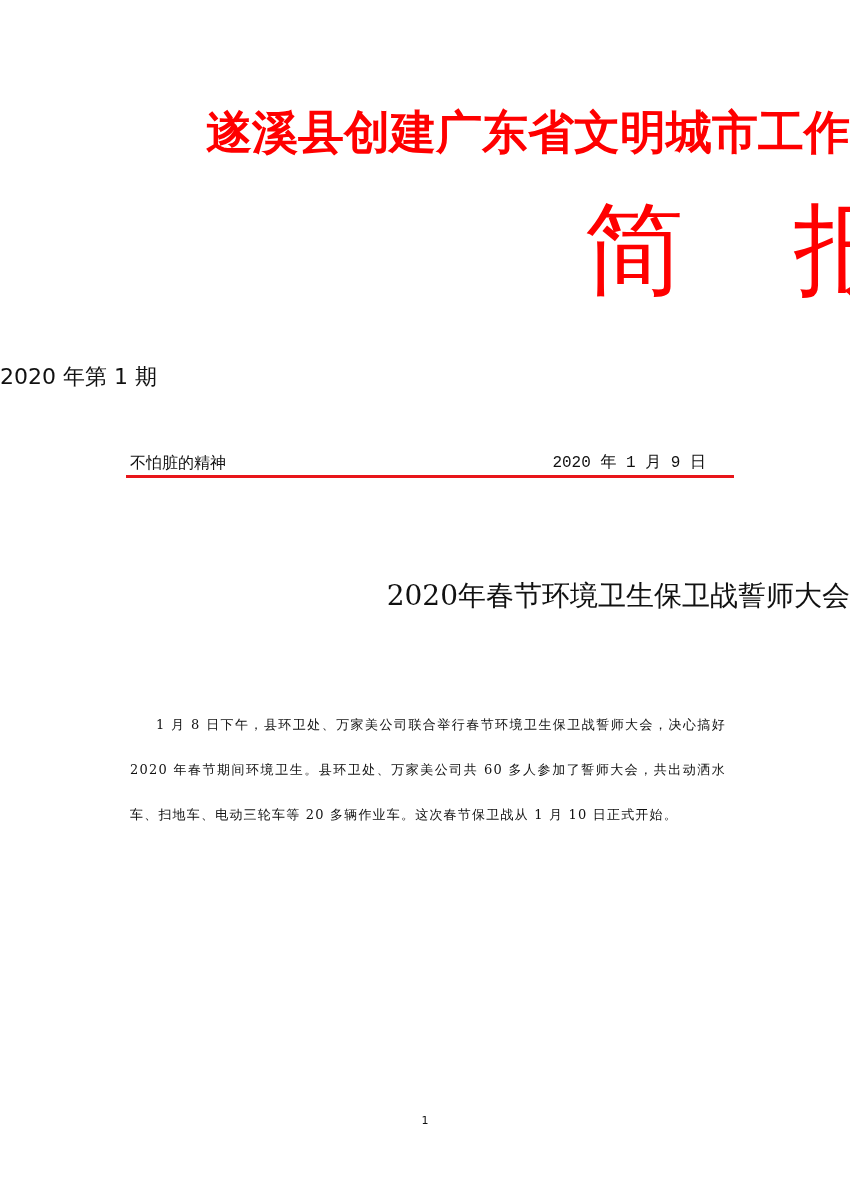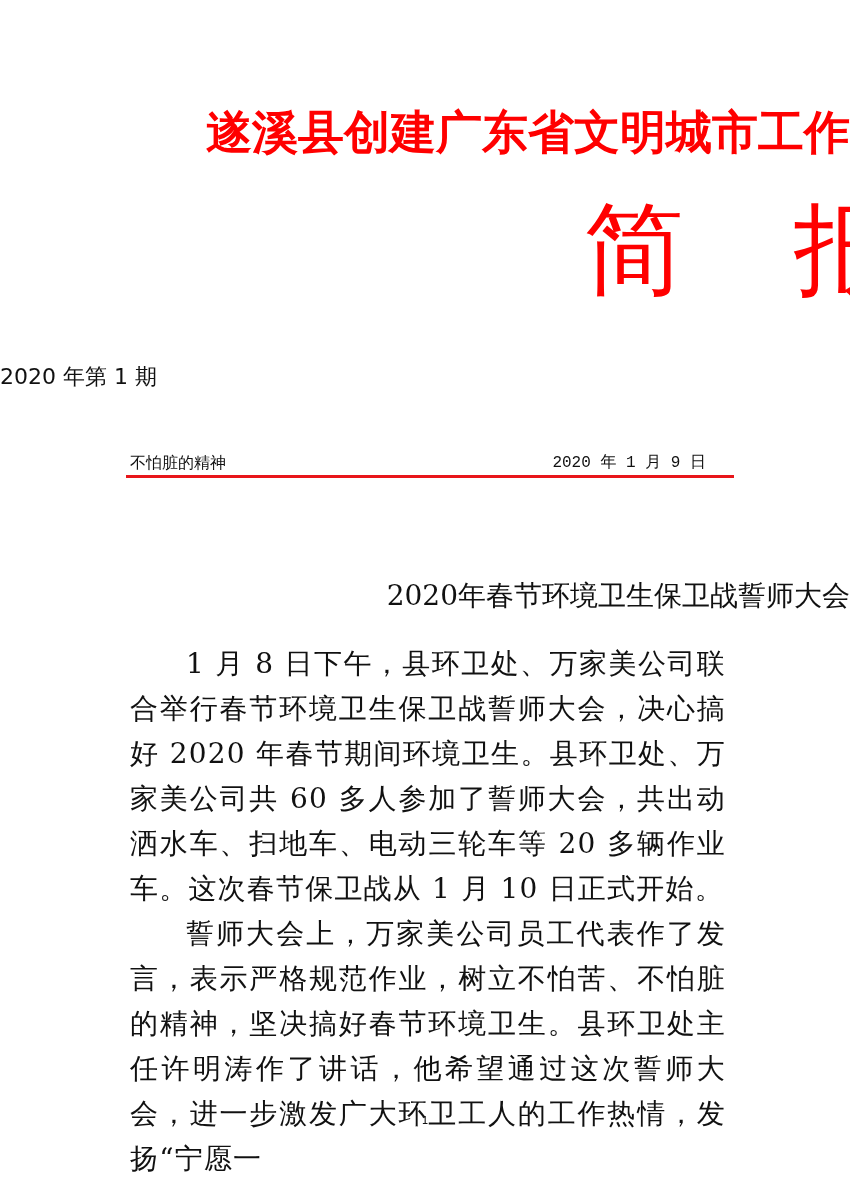--- a/index.html
+++ b/index.html
@@ -8,21 +8,21 @@
     .masthead-title { top: 102px; font-family: "DejaVu Sans", sans-serif; font-weight: bold; font-size: 46px; letter-spacing: 0px; line-height: 60px; }
     .masthead-big { top: 190px; font-family: "DejaVu Serif", serif; font-size: 100px; line-height: 120px; padding-left: 44px; }
     .masthead-big span { display: inline-block; }
     .masthead-big .gap { width: 110px; }
     .issue { position: absolute; top: 362px; left: 0; width: 768px; text-align: left; font-family: "DejaVu Sans", sans-serif; font-size: 22px; line-height: 30px; }
     .editor-line { position: absolute; top: 450px; left: 130px; width: 604px; height: 26px; font-size: 16px; line-height: 26px; }
     .editor-line .left { position: absolute; left: 0; top: 0; }
     .editor-line .right { position: absolute; right: 28px; top: 0; font-family: Liberation Mono, monospace; }
     .red-rule { position: absolute; top: 475px; left: 126px; width: 608px; height: 3px; background: #e8161a; }
     .headline { position: absolute; top: 545px; left: 0; width: 850px; text-align: right; font-size: 28px; line-height: 42px; margin-top: 30px; }
-    .body-text { position: absolute; top: 641px; left: 130px; width: 596px; font-size: 28px; line-height: 45px; text-align: justify; letter-spacing: 1.2px; }
+    .body-text { position: absolute; top: 702px; left: 130px; width: 596px; font-size: 13px; line-height: 45px; text-align: justify; letter-spacing: 1.2px; }
     .body-text p { margin: 0; text-indent: 2em; }
     .page-num { position: absolute; top: 1114px; left: 0; width: 850px; text-align: center; font-family: "DejaVu Sans", sans-serif; font-size: 11px; }
   </style>
 </head>
 <body>
 
 <div class="masthead masthead-title">遂溪县创建广东省文明城市工作</div>
 
 <div class="masthead masthead-big">
   <span>简</span><span class="gap"></span><span>报</span>
@@ -35,16 +35,15 @@
   <span class="right">2020 年 1 月 9 日</span>
 </div>
 <div class="red-rule"></div>
 
 <div class="headline">
   <div>2020年春节环境卫生保卫战誓师大会</div>
 </div>
 
 <div class="body-text">
   <p>1 月 8 日下午，县环卫处、万家美公司联合举行春节环境卫生保卫战誓师大会，决心搞好 2020 年春节期间环境卫生。县环卫处、万家美公司共 60 多人参加了誓师大会，共出动洒水车、扫地车、电动三轮车等 20 多辆作业车。这次春节保卫战从 1 月 10 日正式开始。</p>
-  <p>誓师大会上，万家美公司员工代表作了发言，表示严格规范作业，树立不怕苦、不怕脏的精神，坚决搞好春节环境卫生。县环卫处主任许明涛作了讲话，他希望通过这次誓师大会，进一步激发广大环卫工人的工作热情，发扬“宁愿一</p>
 </div>
 
 <div class="page-num">1</div>
 
 </body></html>

